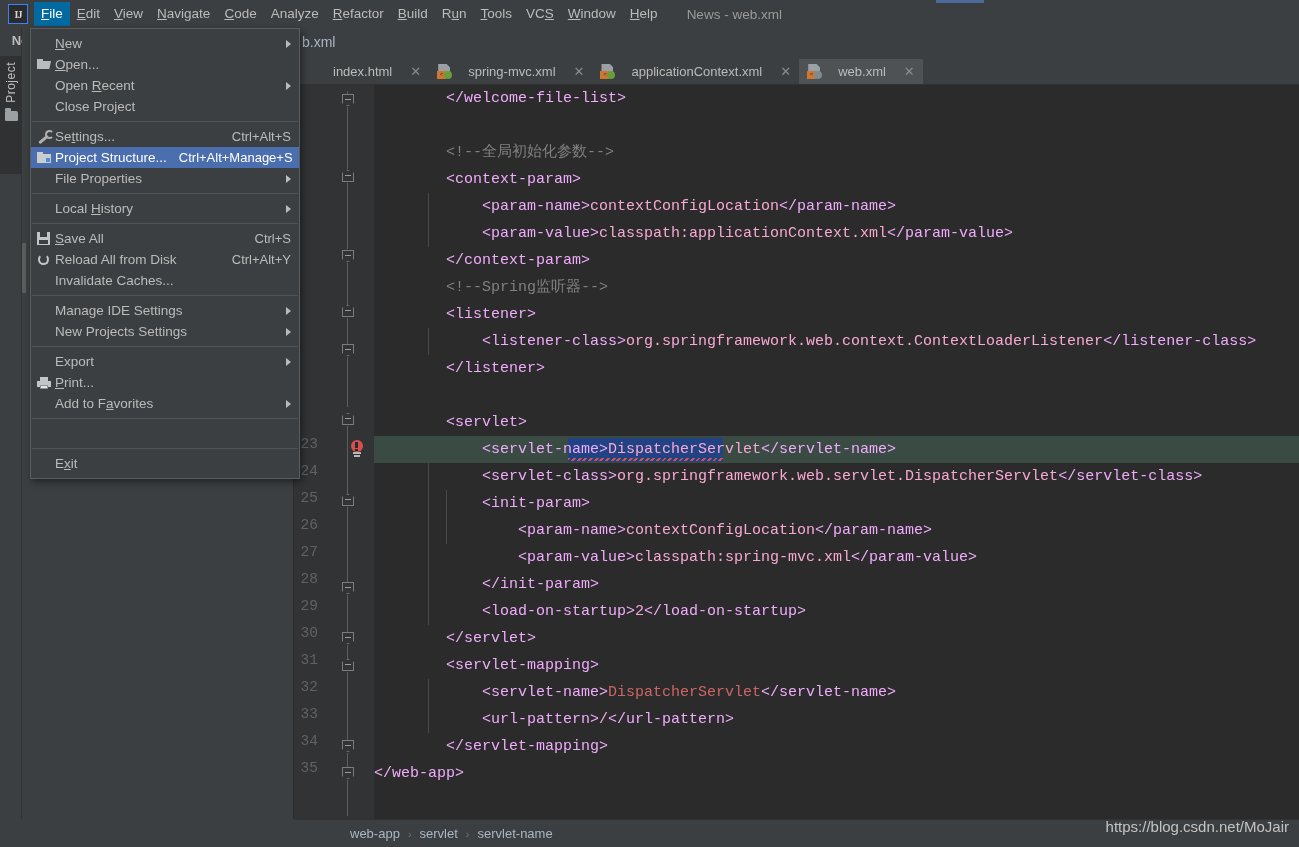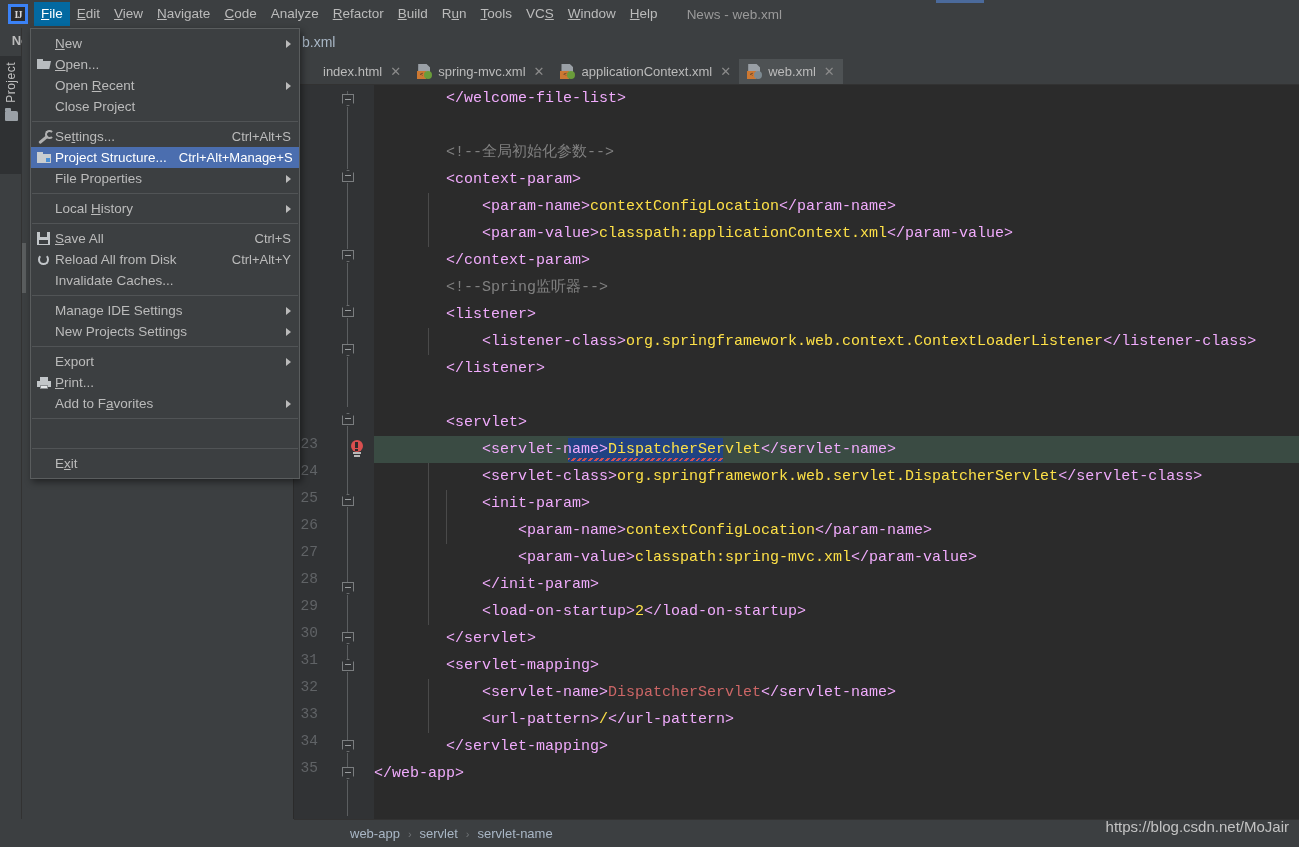--- a/index.html
+++ b/index.html
@@ -11,21 +11,21 @@
   }
   #app { position: relative; width: 1299px; height: 847px; }
 
   
   .menubar {
     position: absolute; left: 0; top: 0; width: 1299px; height: 28px;
     background: #3c3f41; display: flex; align-items: center;
   }
   .ij-logo {
     width: 20px; height: 20px; margin: 0 6px 0 8px;
-    border: 3px solid #3b82f6; background: #2b2b2b;
+    border: 1px solid #3b82f6; background: #2b2b2b;
     display: flex; align-items: center; justify-content: center;
     color: #d6d6d6; font-size: 10px; font-weight: bold; letter-spacing: -1px;
     font-family: "Liberation Serif", serif;
   }
   .menu-item {
     padding: 4px 7px; font-size: 13.5px; color: #bbbbbb; cursor: default;
     line-height: 16px; white-space: nowrap;
   }
   .menu-item.active { background: #0369a1; color: #ffffff; }
   .menu-item u { text-decoration: underline; }
@@ -94,21 +94,21 @@
   }
   .tabfiller .ghost {
     position:absolute; left:8px; top:6px; font-size:14px; color:#a9b7c6;
   }
   .tabrow {
     position: absolute; left: 294px; top: 59px; width: 1005px; height: 26px;
     background: #3c3f41; display: flex; align-items: stretch;
     border-bottom: 1px solid #323232;
   }
   .etab {
-    display: flex; align-items: center; gap: 6px; padding: 0 8px 0 8px;
+    display: flex; align-items: center; gap: 16px; padding: 0 8px 0 8px;
     font-size: 13px; color: #bbbbbb; cursor: default; position: relative;
   }
   .etab.sel { background: #4e5254; }
   .etab.sel::after {
     content:''; position:absolute; left:0; right:0; bottom:0; height:2px;
     background:#4e5254;
   }
   .etab .close { color: #8b8b8b; font-size: 13px; margin-left: 2px; }
   .xml-ico {
     width: 15px; height: 15px; position: relative; flex: 0 0 15px;
@@ -176,21 +176,21 @@
   
   .codearea {
     position: absolute; left: 374px; top: 85px; width: 925px; height: 734px;
     background: #2b2b2b; overflow: hidden;
   }
   .cline {
     position: absolute; left: 0; height: 27px; line-height: 27px; width: 925px;
     font-family: "Liberation Mono", monospace; font-size: 15px; white-space: pre;
   }
   .tg { color: #f0abfc; }
-  .tx { color: #fde047; margin-top: 16px; }
+  .tx { color: #f9a8d4; margin-top: 16px; }
   .cm { color: #808080; }
   .rd { color: #cc6666; }
   .indentguide {
     position: absolute; width: 1px; background: #4a4a4a;
   }
   .hl-line {
     position: absolute; left: 0; width: 925px; height: 27px;
     background: #3a4b43;
   }
   .hl-sel {

